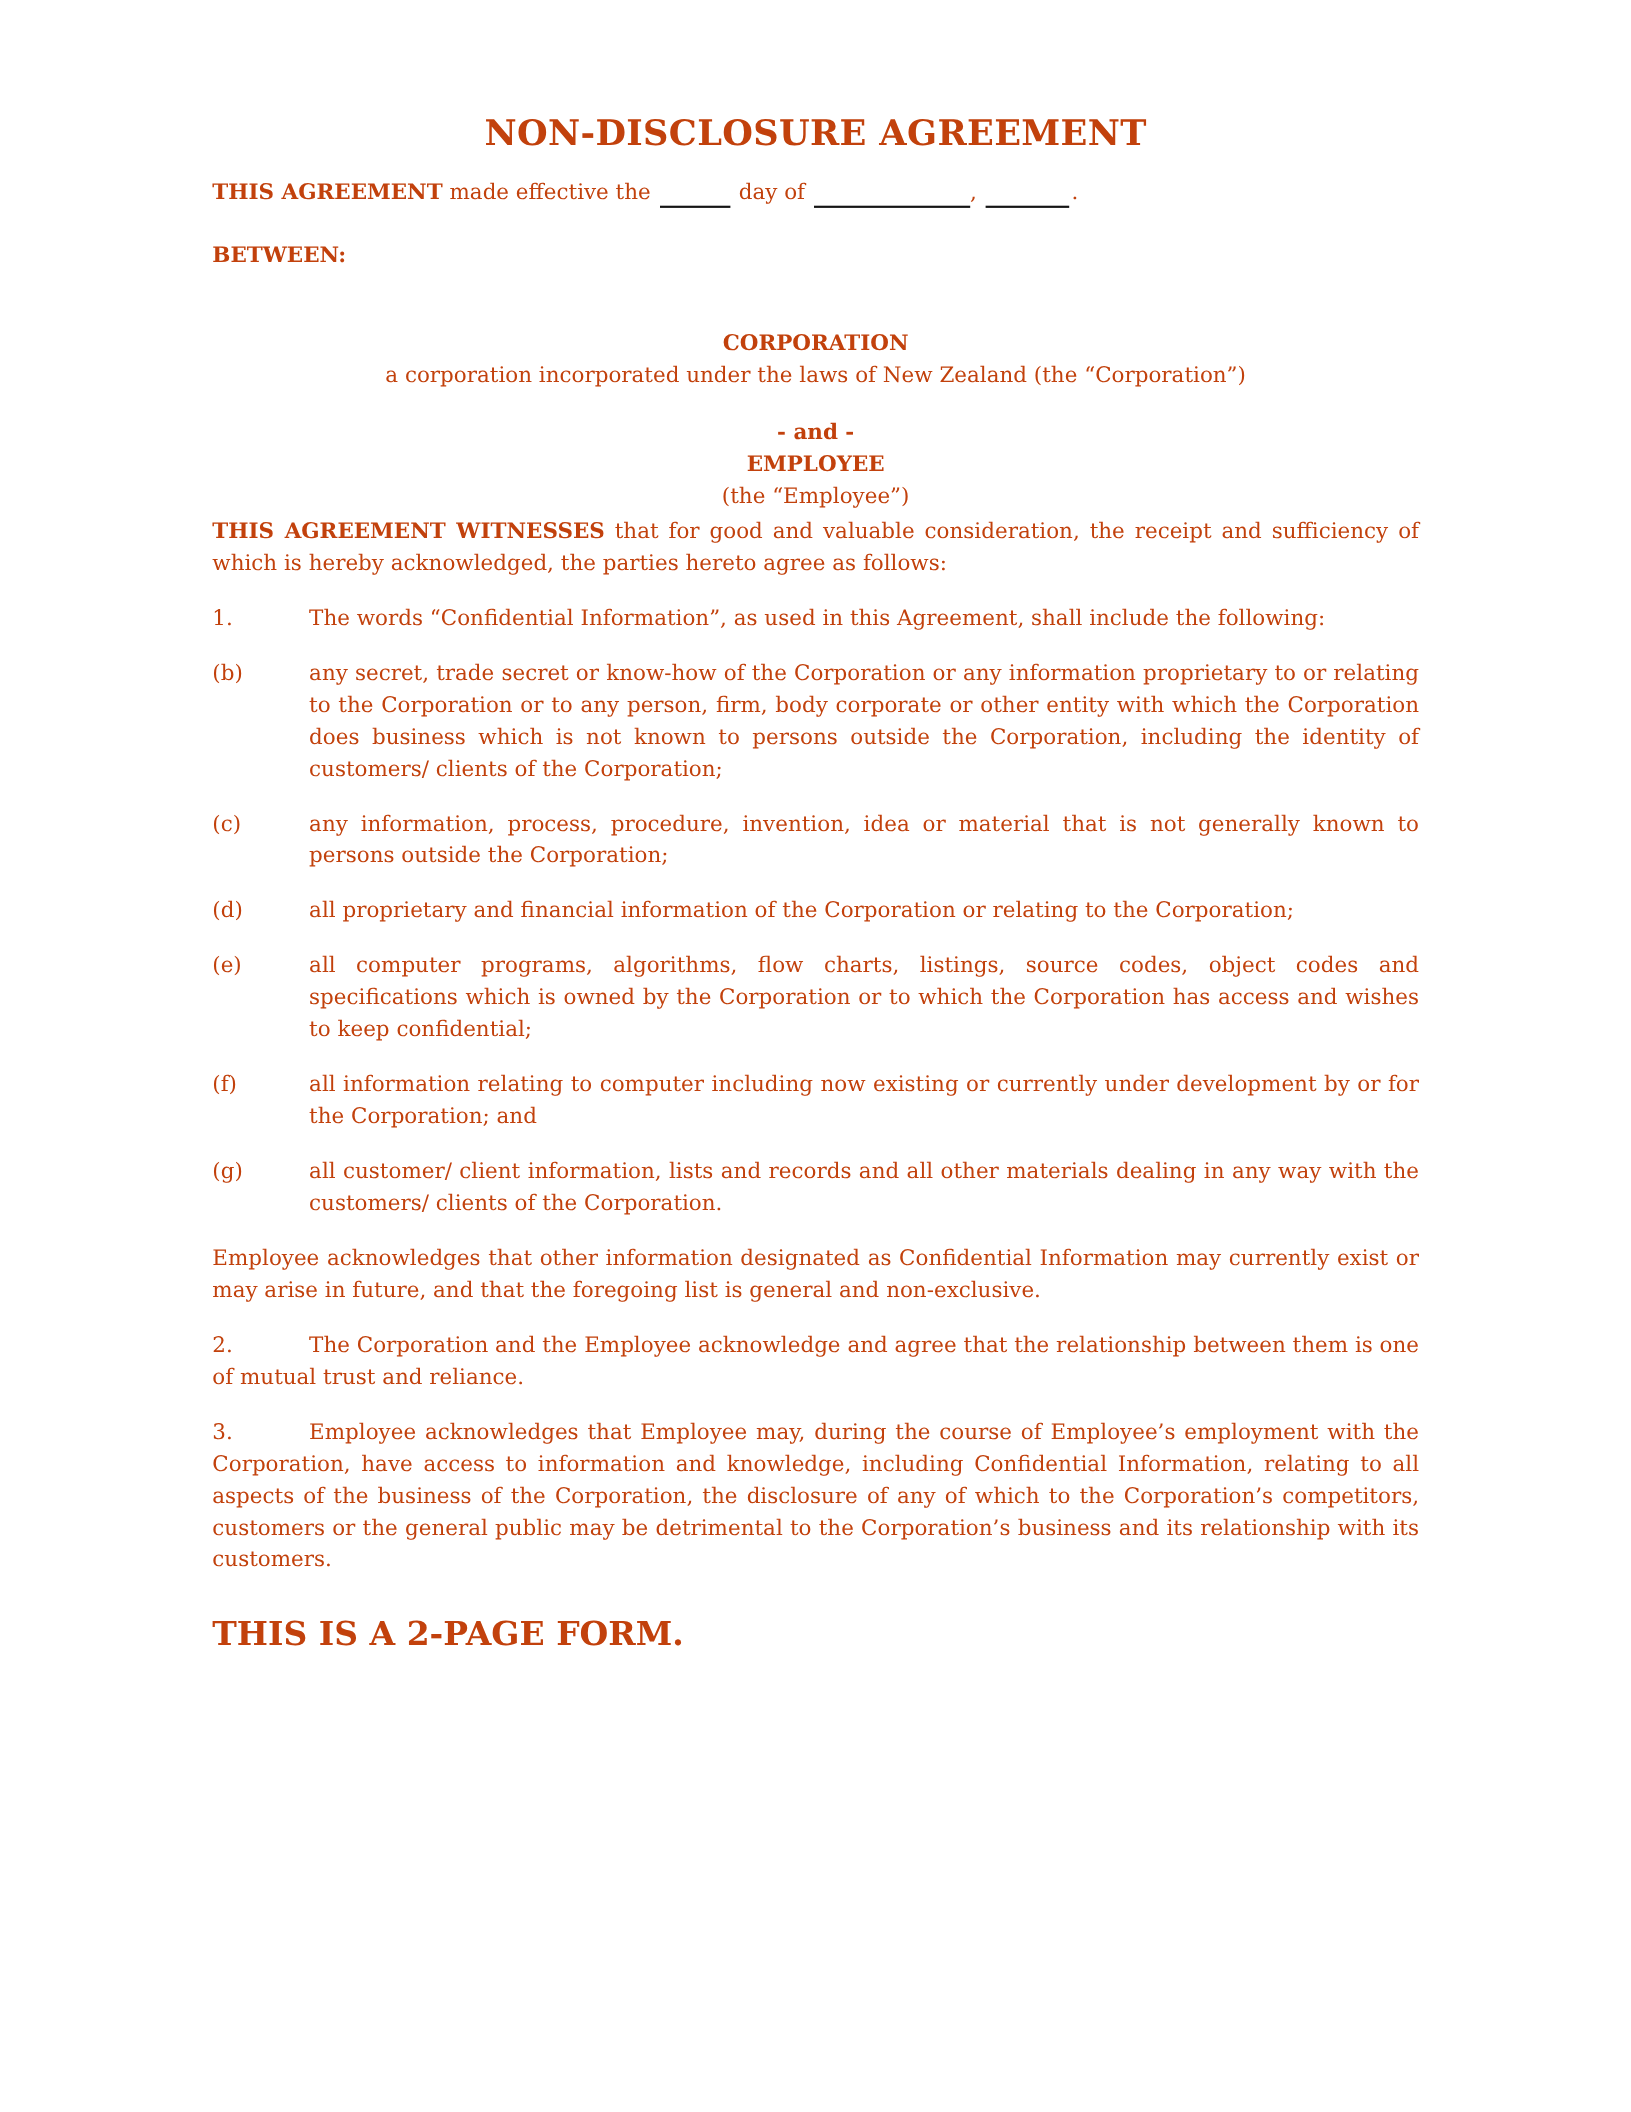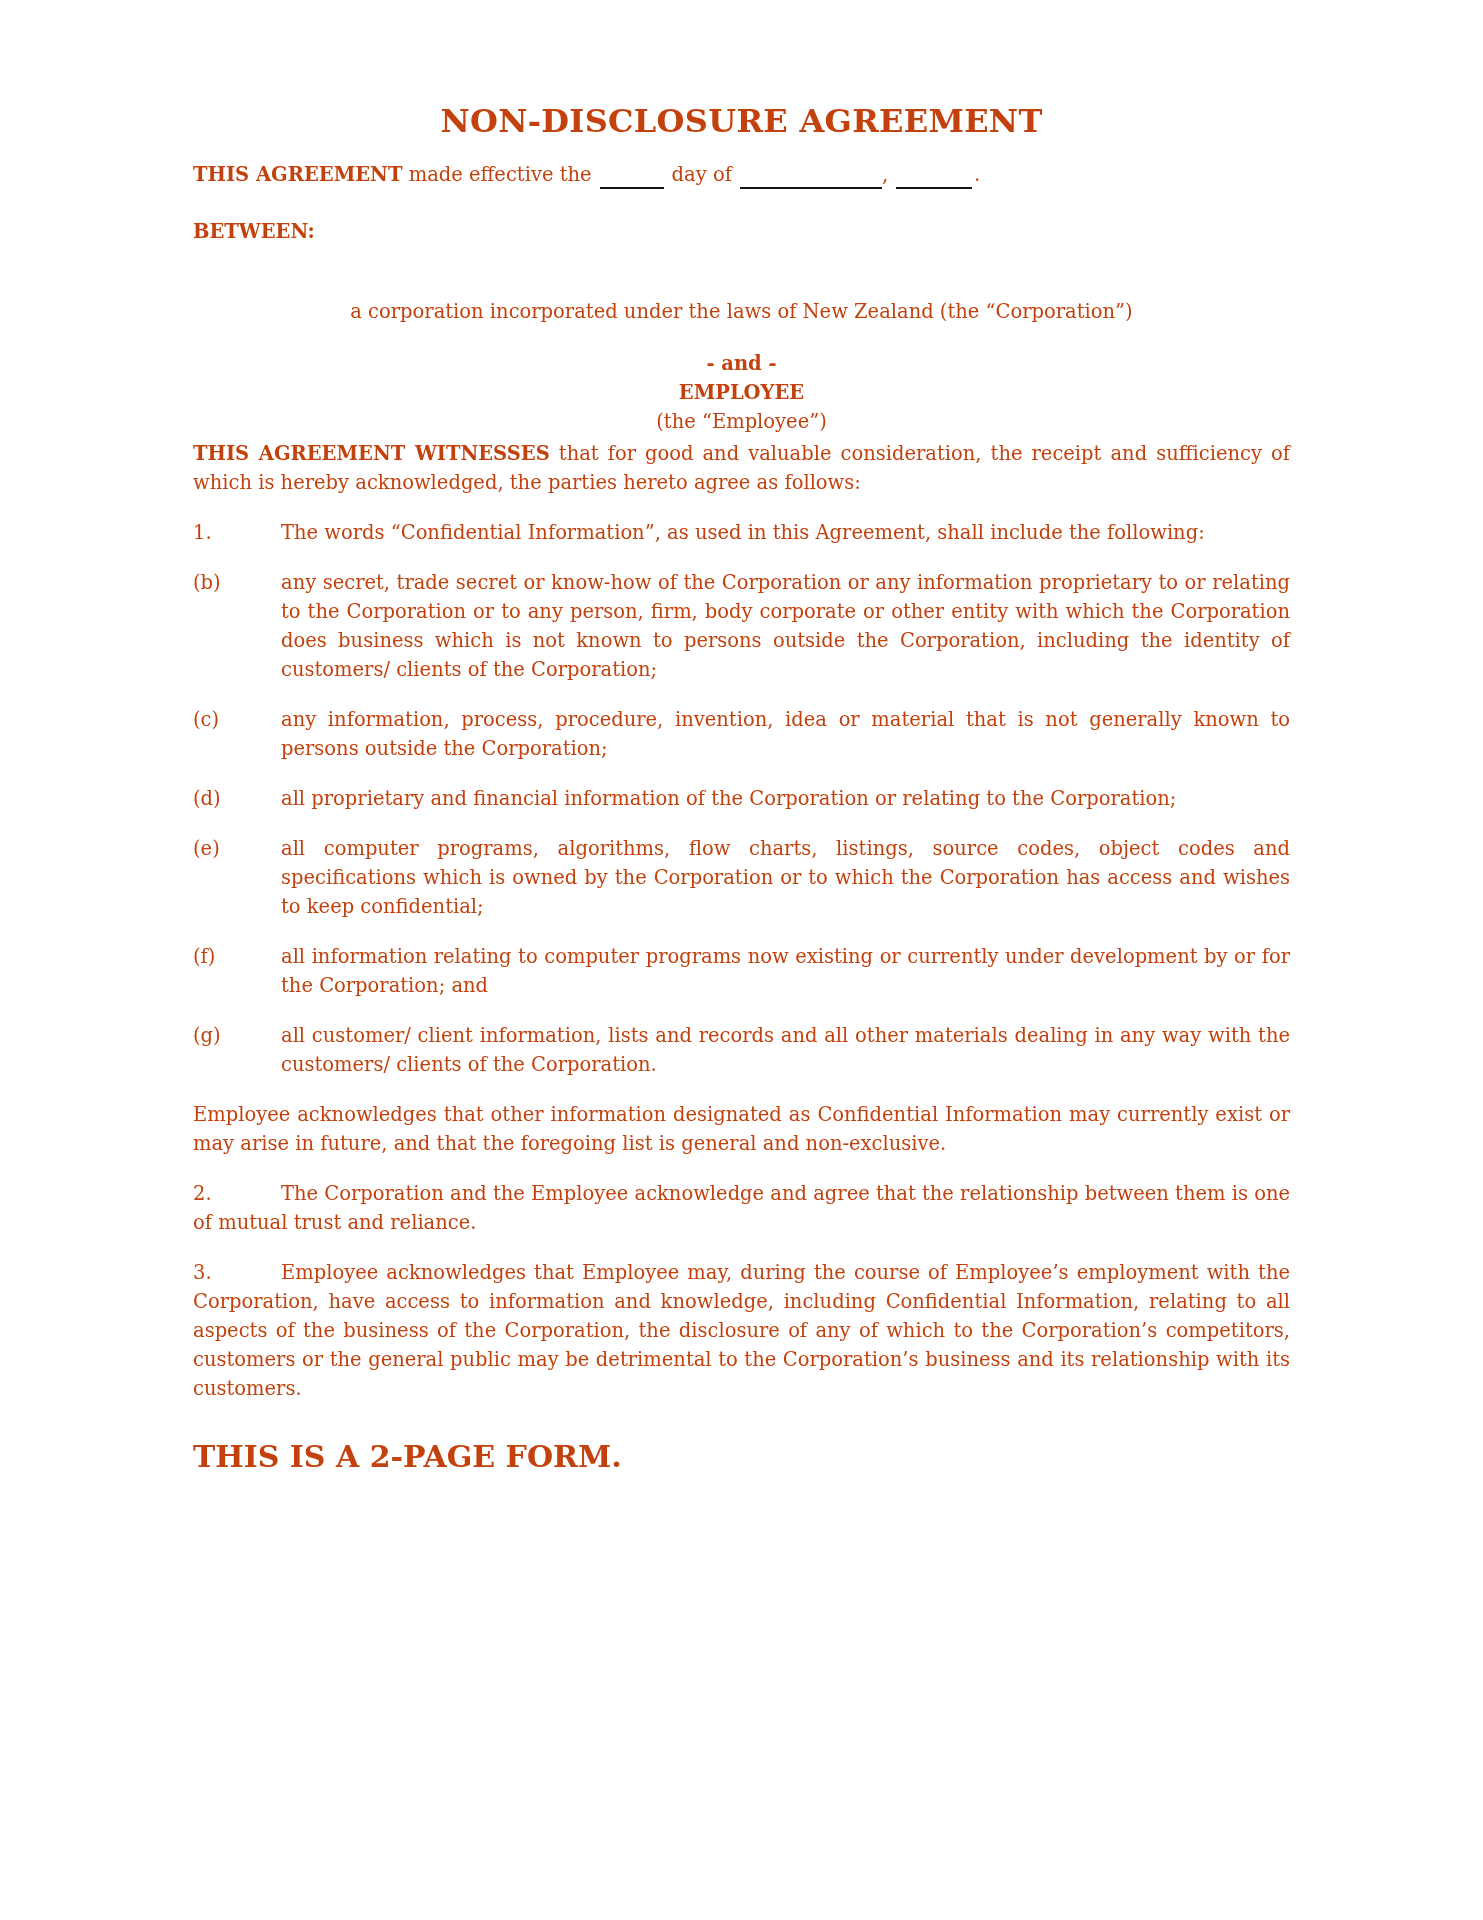--- a/index.html
+++ b/index.html
@@ -61,20 +61,21 @@
 
   <h1 class="doc-title">NON-DISCLOSURE AGREEMENT</h1>
 
   <p class="intro">
     <span class="bold">THIS AGREEMENT</span><span> made effective the</span><span class="blank b1"></span><span>day of</span><span class="blank b2"></span><span>,</span><span class="blank b3"></span><span>.</span>
   </p>
 
   <p class="between bold">BETWEEN:</p>
 
   <div class="center party-block">
+    <div class="bold">CORPORATION</div>
     <div>a corporation incorporated under the laws of New Zealand (the “Corporation”)</div>
   </div>
 
   <p class="center and-sep">- and -</p>
 
   <div class="center emp-block">
     <div class="bold">EMPLOYEE</div>
     <div>(the “Employee”)</div>
   </div>
 
@@ -97,21 +98,21 @@
 
   <p class="item">
     <span class="marker">(d)</span><span>all proprietary and financial information of the Corporation or relating to the Corporation;</span>
   </p>
 
   <p class="item">
     <span class="marker">(e)</span><span>all computer programs, algorithms, flow charts, listings, source codes, object codes and specifications which is owned by the Corporation or to which the Corporation has access and wishes to keep confidential;</span>
   </p>
 
   <p class="item">
-    <span class="marker">(f)</span><span>all information relating to computer programs now existing or currently under development by or for the Corporation; and</span>
+    <span class="marker">(f)</span><span>all information relating to computer including now existing or currently under development by or for the Corporation; and</span>
   </p>
 
   <p class="item">
     <span class="marker">(g)</span><span>all customer/ client information, lists and records and all other materials dealing in any way with the customers/ clients of the Corporation.</span>
   </p>
 
   <p>Employee acknowledges that other information designated as Confidential Information may currently exist or may arise in future, and that the foregoing list is general and non-exclusive.</p>
 
   <p class="clause">
     <span class="num">2.</span><span>The Corporation and the Employee acknowledge and agree that the relationship between them is one of mutual trust and reliance.</span>

